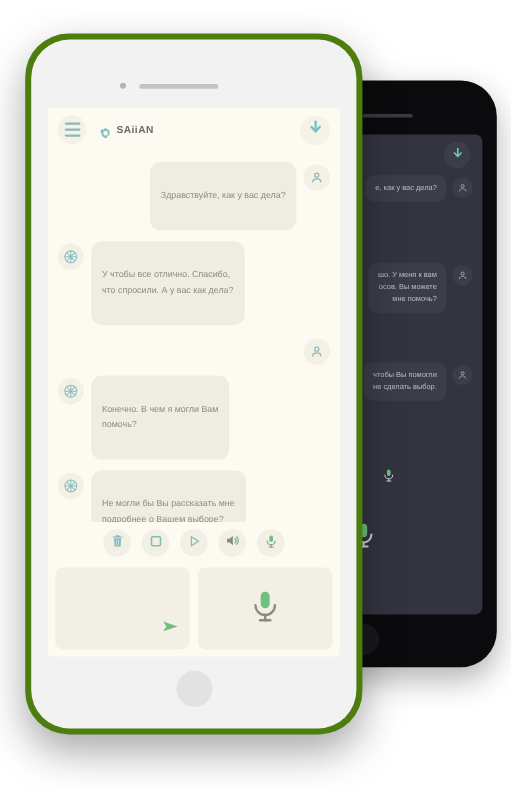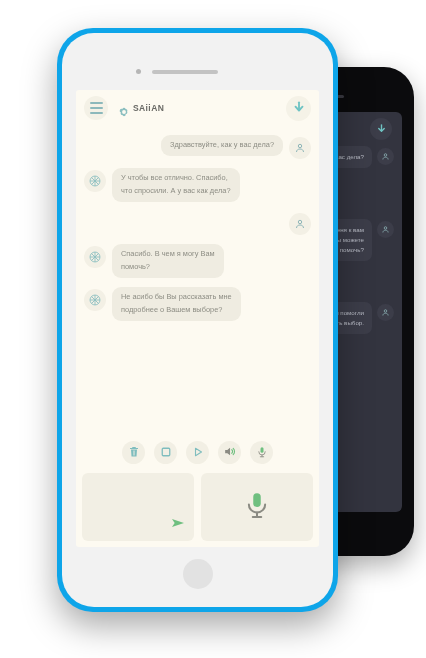--- a/index.html
+++ b/index.html
@@ -127,24 +127,23 @@
     margin-top: 26px;
   }
 
   
   .phone-light {
     position: absolute;
     left: 21px;
     top: 28px;
     width: 281px;
     height: 584px;
-    background: #0ea5e9;
+    background: #4d7c0f;
     border-radius: 36px;
     box-shadow: 0 14px 34px rgba(0,0,0,0.34);
-    margin-left: 36px;
   }
   .light-body {
     position: absolute;
     left: 5px;
     top: 5px;
     right: 5px;
     bottom: 5px;
     background: #f2f2f2;
     border-radius: 32px;
     overflow: hidden;
@@ -256,21 +255,21 @@
   .msg {
     display: flex;
     align-items: flex-start;
     margin-bottom: 9px;
   }
   .msg.user { justify-content: flex-end; }
   .msg.bot { justify-content: flex-start; }
   .bubble {
     background: #efece1;
     border-radius: 9px;
-    padding: 4px 9px;
+    padding: 22px 9px;
     font-size: 7.4px;
     line-height: 1.75;
     color: #8d8d84;
     max-width: 172px;
     white-space: pre-line;
   }
   .msg.user .bubble { text-align: right; }
   .avatar {
     width: 22px;
     height: 22px;
@@ -504,33 +503,33 @@
             </div>
           </div>
 
           <div class="msg bot">
             <div class="avatar">
               <svg width="14" height="14" viewBox="0 0 24 24" fill="none" stroke="#8CBFC0" stroke-width="1.5">
                 <circle cx="12" cy="12" r="8.5"></circle>
                 <path d="M12 3.5v17M3.5 12h17M6 6l12 12M18 6L6 18"></path>
               </svg>
             </div>
-            <div class="bubble">Спасибо. В чем я могу Вам
+            <div class="bubble">Конечно. В чем я могли Вам
 помочь?</div>
           </div>
 
 
           <div class="msg bot">
             <div class="avatar">
               <svg width="14" height="14" viewBox="0 0 24 24" fill="none" stroke="#8CBFC0" stroke-width="1.5">
                 <circle cx="12" cy="12" r="8.5"></circle>
                 <path d="M12 3.5v17M3.5 12h17M6 6l12 12M18 6L6 18"></path>
               </svg>
             </div>
-            <div class="bubble">Не асибо бы Вы рассказать мне
+            <div class="bubble">Не могли бы Вы рассказать мне
 подробнее о Вашем выборе?</div>
           </div>
 
         </div>
 
         <div class="toolbar">
 
           <div class="tool">
             <span>
               <svg width="12" height="12" viewBox="0 0 24 24" fill="#7FBDBE">

